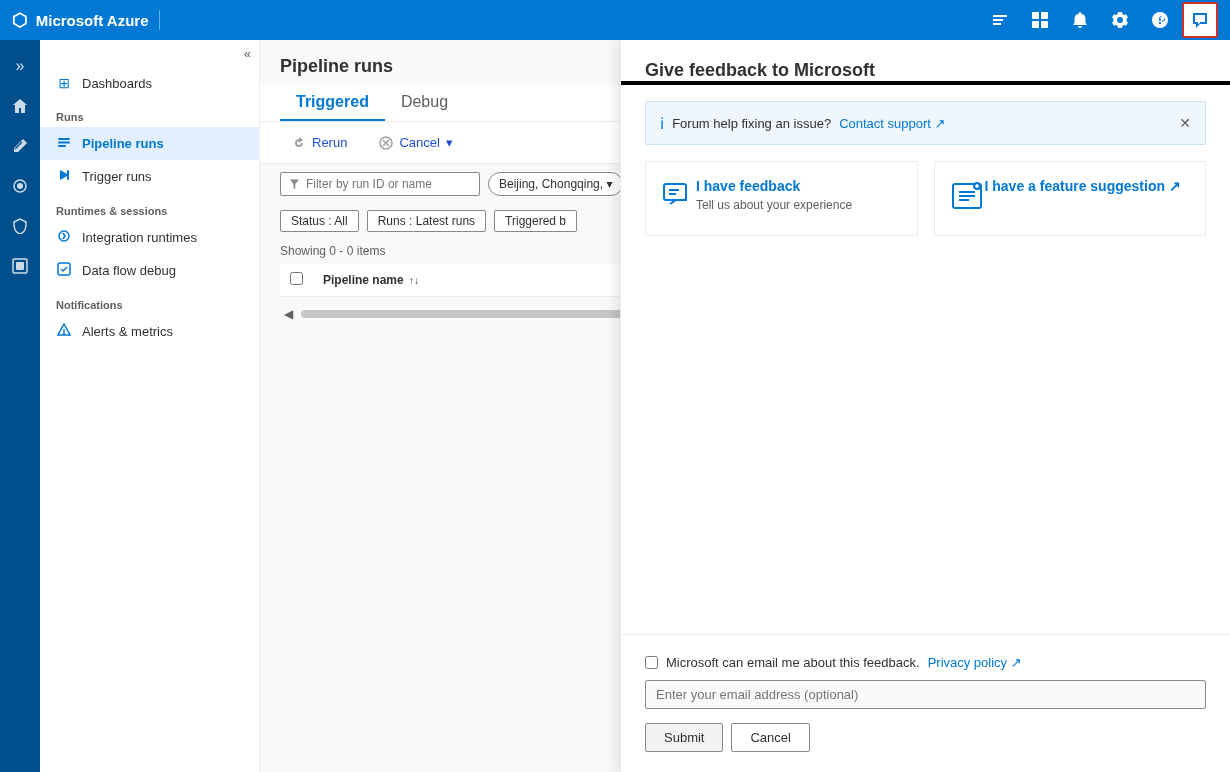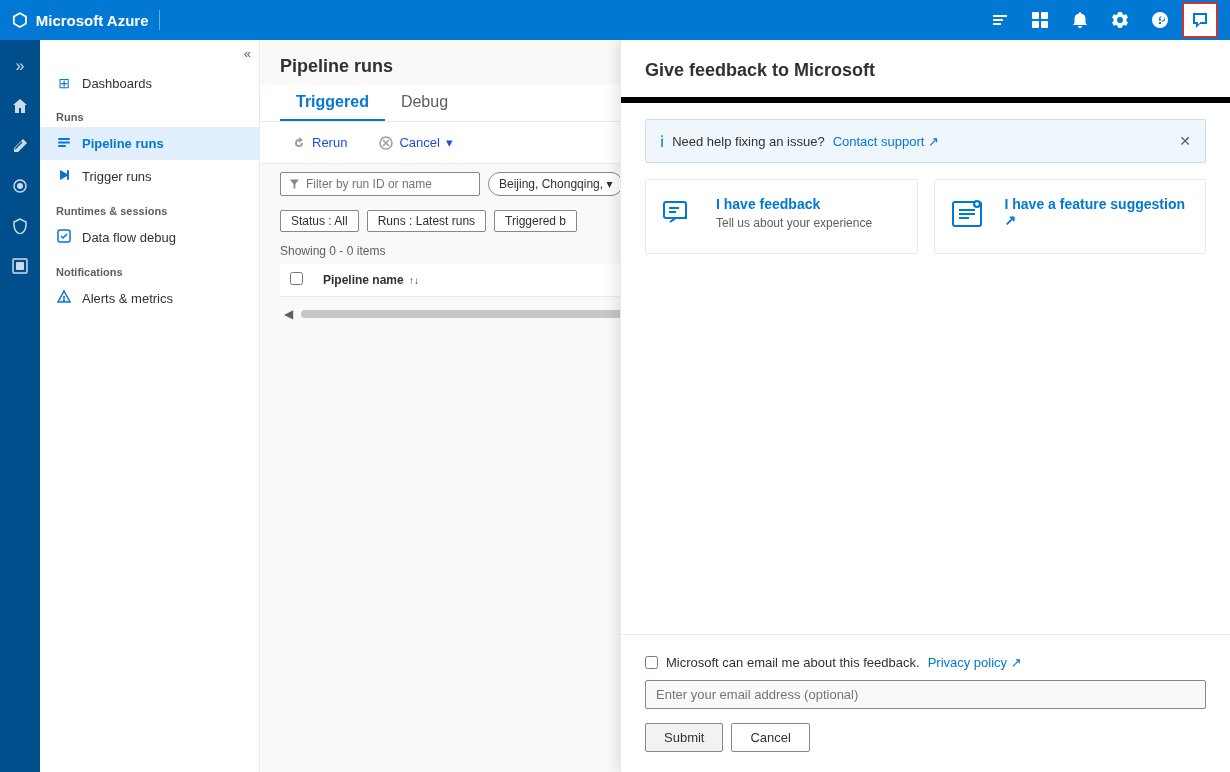--- a/index.html
+++ b/index.html
@@ -152,22 +152,22 @@
 
     
     .feedback-panel {
       position: fixed; top: 40px; right: 0; bottom: 0;
       width: 610px; background: white;
       border-left: 1px solid #edebe9;
       display: flex; flex-direction: column;
       z-index: 50; box-shadow: -4px 0 12px rgba(0,0,0,0.1);
     }
     .feedback-header {
-      padding: 20px 24px 16px 24px;
-      border-bottom: 6px solid #000000;
+      padding: 20px 24px 0 24px;
+      border-bottom: 4px solid #000000;
     }
     .feedback-title { font-size: 18px; font-weight: 600; color: #323130; }
 
     .feedback-info-bar {
       display: flex; align-items: center; gap: 8px;
       background: #eff6fc; border: 1px solid #c7e0f4;
       padding: 10px 14px; margin: 16px 24px;
       border-radius: 2px; font-size: 13px;
     }
     .info-icon { color: #0078d4; font-size: 16px; }
@@ -178,21 +178,21 @@
     }
 
     
     .feedback-cards {
       display: flex; gap: 16px;
       padding: 0 24px 16px 24px;
     }
     .feedback-card {
       flex: 1; border: 1px solid #edebe9;
       padding: 16px; cursor: pointer; border-radius: 2px;
-      display: flex; align-items: flex-start; gap: 22px;
+      display: flex; align-items: flex-start; gap: 2px;
       background: white;
     }
     .feedback-card-icon { font-size: 28px; color: #0078d4; margin-top: 2px; flex-shrink: 0; }
     .feedback-card-title { font-size: 14px; font-weight: 600; color: #0078d4; margin-bottom: 4px; }
     .feedback-card-desc { font-size: 12px; color: #605e5c; }
 
     
     .feedback-footer {
       margin-top: auto;
       padding: 20px 24px;
@@ -326,20 +326,29 @@
       <span class="sidebar-item-icon">
         <svg width="14" height="14" viewBox="0 0 14 14" fill="#0078d4">
             <path d="M3 2l9 5-9 5V2z"></path>
             <rect x="10" y="2" width="2" height="10" rx="1"></rect>
           </svg>
       </span>
       <span>Trigger runs</span>
     </div>
 
     <div class="sidebar-section-label">Runtimes &amp; sessions</div>
+    <div class="sidebar-item">
+      <span class="sidebar-item-icon">
+        <svg width="14" height="14" viewBox="0 0 14 14" fill="#0078d4">
+            <circle cx="7" cy="7" r="5" fill="none" stroke="#0078d4" stroke-width="1.5"></circle>
+            <path d="M5 4h2l2 3-2 3H5l2-3z" fill="#0078d4"></path>
+          </svg>
+      </span>
+      <span>Integration runtimes</span>
+    </div>
     <div class="sidebar-item">
       <span class="sidebar-item-icon">
         <svg width="14" height="14" viewBox="0 0 14 14" fill="#0078d4">
             <rect x="1" y="1" width="12" height="12" rx="2" fill="none" stroke="#0078d4" stroke-width="1.5"></rect>
             <path d="M4 7l2 2 4-4" stroke="#0078d4" stroke-width="1.5" fill="none"></path>
           </svg>
       </span>
       <span>Data flow debug</span>
     </div>
 
@@ -441,21 +450,21 @@
     </div>
   </div>
 
   <div class="feedback-panel">
     <div class="feedback-header">
       <div class="feedback-title">Give feedback to Microsoft</div>
     </div>
 
     <div class="feedback-info-bar">
       <span class="info-icon">ℹ</span>
-      <span class="feedback-info-text">Need help fixing an issue?</span>
+      <span class="feedback-info-text">Forum help fixing an issue?</span>
       <a href="#" class="contact-link">
         <span>Contact support</span>
         <span> ↗</span>
       </a>
       <button class="close-info-btn">✕</button>
     </div>
 
     <div class="feedback-cards">
       <div class="feedback-card">
         <div class="feedback-card-icon">

